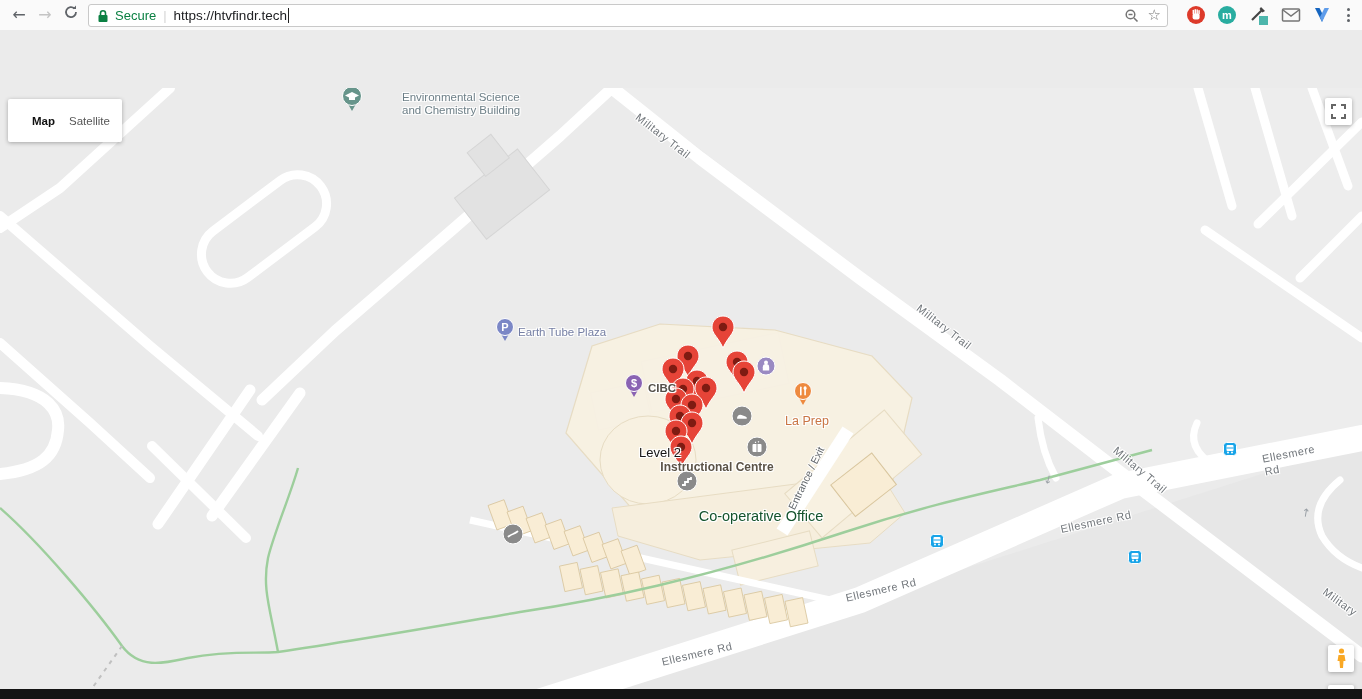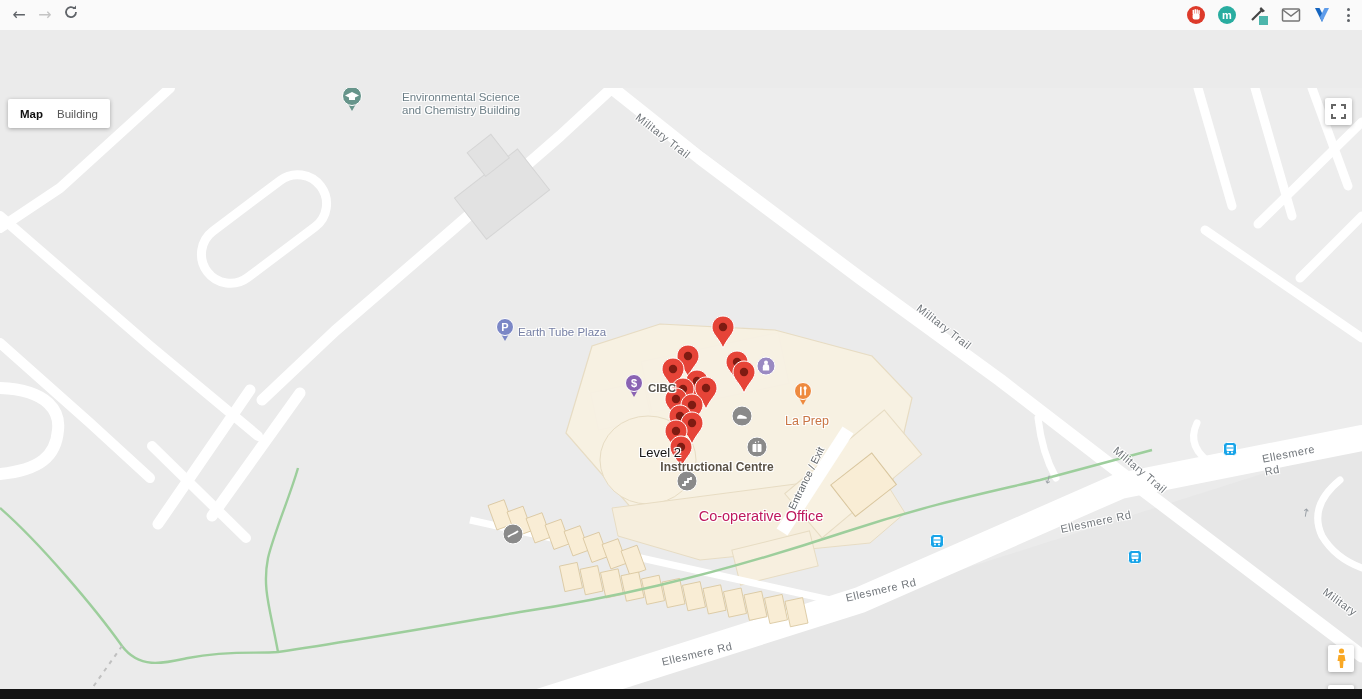--- a/index.html
+++ b/index.html
@@ -25,31 +25,31 @@
   .siteheader{position:absolute;top:30px;left:0;width:100%;height:58px;background:#4cb5a8;}
   .sitetitle{position:absolute;left:50%;top:50%;transform:translate(-50%,-50%);color:#fff;
     font-size:27px;letter-spacing:1px;}
   .livestream{position:absolute;right:12px;top:50%;transform:translateY(-50%);color:#fff;font-size:15px;}
   
   .map{position:absolute;top:88px;left:0;width:1362px;height:611px;overflow:hidden;background:#ebebeb;}
   .map svg.base{position:absolute;top:0;left:0;}
   .mlabel{position:absolute;white-space:pre-line;line-height:1.15;
     text-shadow:-1px -1px 0 #fff,1px -1px 0 #fff,-1px 1px 0 #fff,1px 1px 0 #fff,0 0 3px #fff;}
   .lbl-road{color:#71767b;font-size:11px;letter-spacing:.5px;}
-  .lbl-area{color:#be185d;font-size:14.5px;}
+  .lbl-area{color:#14532d;font-size:14.5px;}
   .lbl-bld{color:#5b5347;font-size:12px;font-weight:700;}
   .lbl-level{color:#161616;font-size:13px;font-weight:500;}
   .lbl-food{color:#c97544;font-size:12.5px;font-weight:500;}
   .lbl-parking{color:#757fa4;font-size:11.5px;}
   .lbl-school{color:#6d7f87;font-size:11.5px;}
   .lbl-cibc{color:#55514a;font-size:11.5px;font-weight:700;}
   .lbl-entrance{color:#63686d;font-size:10.5px;}
   .arrowglyph{position:absolute;color:#9aa0a6;font-family:"DejaVu Sans",sans-serif;font-size:11px;}
   .mapctl{position:absolute;background:#fff;border-radius:2px;box-shadow:0 1px 4px rgba(0,0,0,.3);}
-  .mapsat{left:8px;top:11px;height:29px;display:flex;align-items:center;font-size:11.5px;}
+  .mapsat{left:8px;top:11px;height:43px;display:flex;align-items:center;font-size:11.5px;padding-left:12px;}
   .mapsat .on{color:#111;font-weight:700;padding:0 10px 0 12px;}
   .mapsat .off{color:#565656;padding:0 12px 0 4px;}
   .fsbtn{left:1325px;top:10px;width:27px;height:27px;display:flex;align-items:center;justify-content:center;}
   .pegbox{left:1328px;top:557px;width:26px;height:27px;display:flex;align-items:center;justify-content:center;}
   .zoomsliver{left:1328px;top:597px;width:26px;height:20px;display:flex;align-items:flex-end;justify-content:center;}
   .poi-pin,.gicon,.transit,.person-poi{position:absolute;transform:translate(-50%,-50%);}
   .blackbar{position:absolute;left:0;bottom:0;width:100%;height:10px;background:#141414;}
 </style>
 </head>
 <body>
@@ -57,20 +57,38 @@
 <div id="screen">
 
   <div class="toolbar">
     <div class="navbtn back">←</div>
     <div class="navbtn fwd">→</div>
     <div class="navbtn">
       <svg width="16" height="16" viewBox="0 0 16 16">
           <path d="M13 8a5 5 0 1 1-1.5-3.5" fill="none" stroke="#5f6368" stroke-width="1.8"></path>
           <path d="M13 1.5v3.4h-3.4z" fill="#5f6368"></path>
         </svg>
+    </div>
+    <div class="omnibox">
+      <svg width="12" height="14" viewBox="0 0 12 14" style="margin-left:8px">
+        <rect x="1.5" y="6" width="9" height="7" rx="1" fill="#0b8043"></rect>
+        <path d="M3.5 6V4.2a2.5 2.5 0 0 1 5 0V6" fill="none" stroke="#0b8043" stroke-width="1.6"></path>
+      </svg>
+      <span class="secure">Secure</span>
+      <span class="obx-sep">|</span>
+      <span class="url">https://htvfindr.tech</span>
+      <span class="caret"></span>
+      <span class="obx-right">
+        <svg width="16" height="16" viewBox="0 0 16 16">
+          <circle cx="6.5" cy="6.5" r="4.3" fill="none" stroke="#757575" stroke-width="1.5"></circle>
+          <line x1="4.5" y1="6.5" x2="8.5" y2="6.5" stroke="#757575" stroke-width="1.5"></line>
+          <line x1="10" y1="10" x2="13.5" y2="13.5" stroke="#757575" stroke-width="1.6"></line>
+        </svg>
+        <span class="star">☆</span>
+      </span>
     </div>
     <div class="ext">
       <svg width="20" height="20" viewBox="0 0 20 20">
         <circle cx="10" cy="10" r="9" fill="#dd3a2a"></circle>
         <rect x="6.6" y="8.5" width="7" height="6" rx="2" fill="#fff"></rect>
         <rect x="6.6" y="4.8" width="1.5" height="5" rx="0.7" fill="#fff"></rect>
         <rect x="8.5" y="4" width="1.5" height="5.5" rx="0.7" fill="#fff"></rect>
         <rect x="10.4" y="4.3" width="1.5" height="5.2" rx="0.7" fill="#fff"></rect>
         <rect x="12.3" y="5" width="1.5" height="4.5" rx="0.7" fill="#fff"></rect>
       </svg>
@@ -321,21 +339,21 @@
     <line x1="3.5" y1="6" x2="10.5" y2="6" stroke="#18a4e8"></line>
     <circle cx="5" cy="10.5" r="1" fill="#fff"></circle>
             <circle cx="9" cy="10.5" r="1" fill="#fff"></circle>
   </svg></div>
         <span class="arrowglyph" style="left: 1048px; top: 392px; transform: translate(-50%, -50%) rotate(15deg);">↓</span>
         <span class="arrowglyph" style="left: 1306px; top: 425px; transform: translate(-50%, -50%) rotate(10deg);">↑</span>
       </div>
 
     <div class="mapctl mapsat">
       <span class="on">Map</span>
-      <span class="off">Building</span>
+      <span class="off">Satellite</span>
     </div>
     <div class="mapctl fsbtn">
       <svg width="15" height="15" viewBox="0 0 15 15">
         <path d="M1,5 V1 H5 M10,1 H14 V5 M14,10 V14 H10 M5,14 H1 V10" fill="none" stroke="#666" stroke-width="2"></path>
       </svg>
     </div>
     <div class="mapctl pegbox">
       <svg width="13" height="21" viewBox="0 0 13 21">
         <circle cx="6.5" cy="3" r="2.6" fill="#f9a825"></circle>
         <path d="M3.5,7 h6 l1,6 h-2 l-0.5,7 h-3 L4.5,13 h-2 z" fill="#f9a825"></path>

